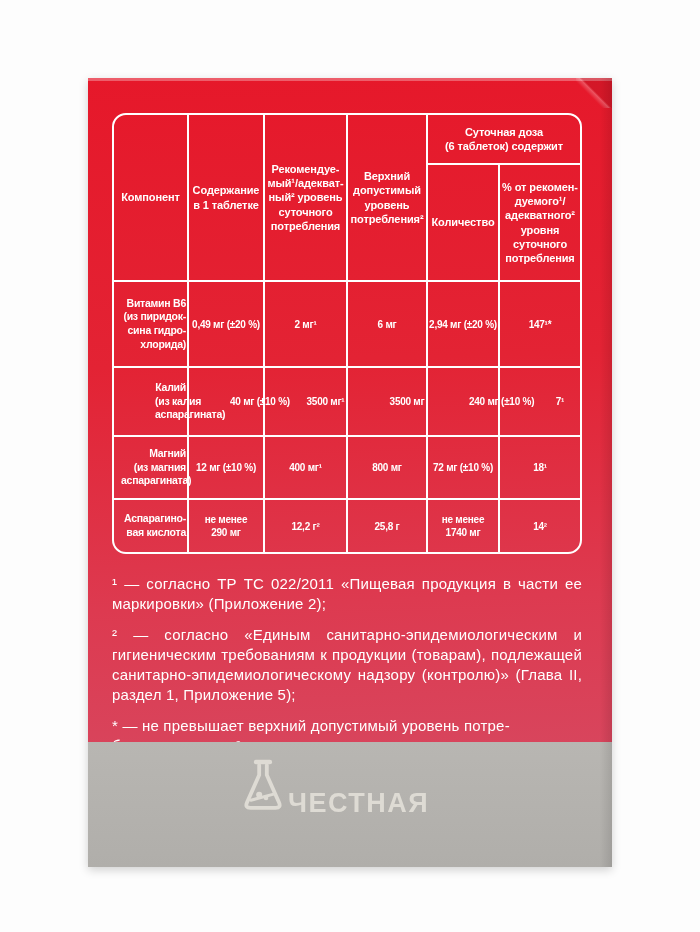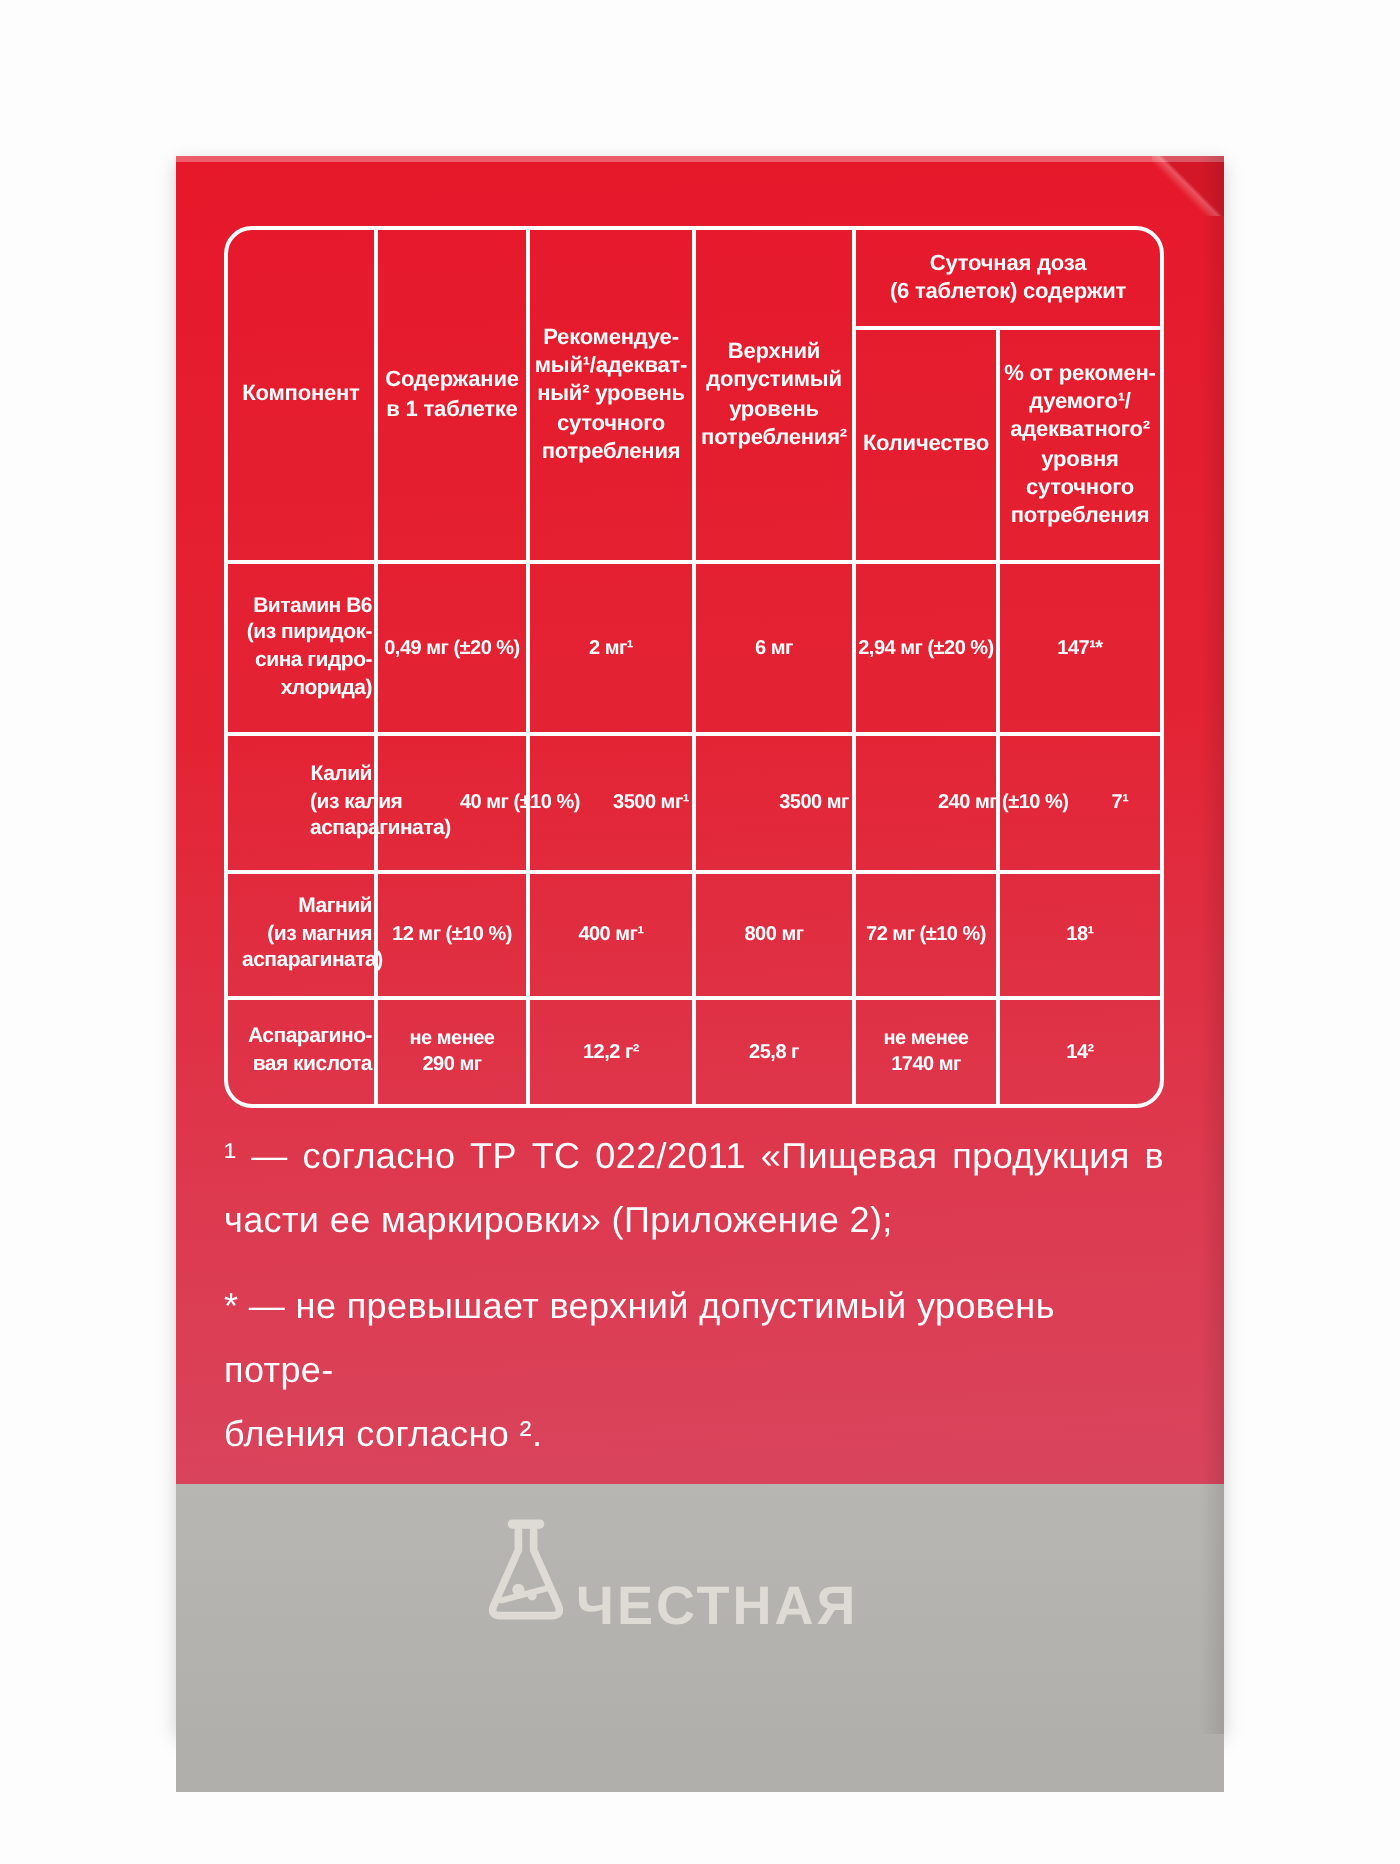--- a/index.html
+++ b/index.html
@@ -47,28 +47,28 @@
   td.comp{text-align:right;padding-left:7px;font-size:10.5px;}
   .nb-t{border-top:none}.nb-l{border-left:none}.nb-r{border-right:none}.nb-b{border-bottom:none}
   th.daily{height:44px;}
   tr.hr2 th{height:111px;}
   tr.r0 td{height:80px;}
   tr.r1 td{height:63px;padding-left:41px;}
   tr.r2 td{height:57px;}
   tr.r3 td{height:48px;}
   
   .footnotes{
-    position:absolute;left:24px;top:484px;width:470px;color:#fff;
-    font-size:18px;line-height:32px;letter-spacing:.2px;
+    position:absolute;left:24px;top:496px;width:470px;color:#fff;
+    font-size:15px;line-height:20px;letter-spacing:.2px;
   }
   .footnotes p{margin:0 0 11px;text-align:justify;}
   .footnotes p.fn-pre{white-space:pre-line;text-align:left;margin-bottom:0;}
   
   .graybar{
-    position:absolute;left:0;top:664px;width:100%;height:154px;
+    position:absolute;left:0;top:664px;width:100%;height:125px;
     background:linear-gradient(180deg,#b8b6b2,#b0aeaa);
   }
   .flask{position:absolute;left:148px;top:17px;width:54px;height:58px;}
   .brand1{
     position:absolute;left:200px;top:48px;font-size:27px;font-weight:bold;
     letter-spacing:1.5px;color:#dedbd4;line-height:1;
   }
   .brand2{
     position:absolute;left:151px;top:76px;font-size:27px;font-weight:bold;
     letter-spacing:1.5px;color:#dedbd4;line-height:1;
@@ -158,20 +158,21 @@
         <td class="nb-b">не менее
 1740 мг</td>
         <td class="nb-r nb-b">14²</td>
       </tr>
     </tbody>
       </table>
   </div>
 
   <div class="footnotes">
     <p>¹ — согласно ТР ТС 022/2011 «Пищевая продукция в части ее маркировки» (Приложение 2);</p>
+    <p>² — согласно «Единым санитарно-эпидемиологическим и гигиеническим требованиям к продукции (товарам), подлежащей санитарно-эпидемиологическому надзору (контролю)» (Глава II, раздел 1, Приложение 5);</p>
     <p class="fn-pre">* — не превышает верхний допустимый уровень потре-
 бления согласно ².</p>
   </div>
 
   <div class="graybar">
     <svg class="flask" viewBox="0 0 60 76">
       <g stroke="#dedbd4" fill="none" stroke-linecap="round" stroke-linejoin="round">
         <path d="M21 4 L39 4" stroke-width="6"></path>
         <path d="M25 8 L25 21 L9 57 Q6 64 13.5 64 L46.5 64 Q54 64 51 57 L35 21 L35 8" stroke-width="5"></path>
         <path d="M14 54 L44 46" stroke-width="4"></path>

